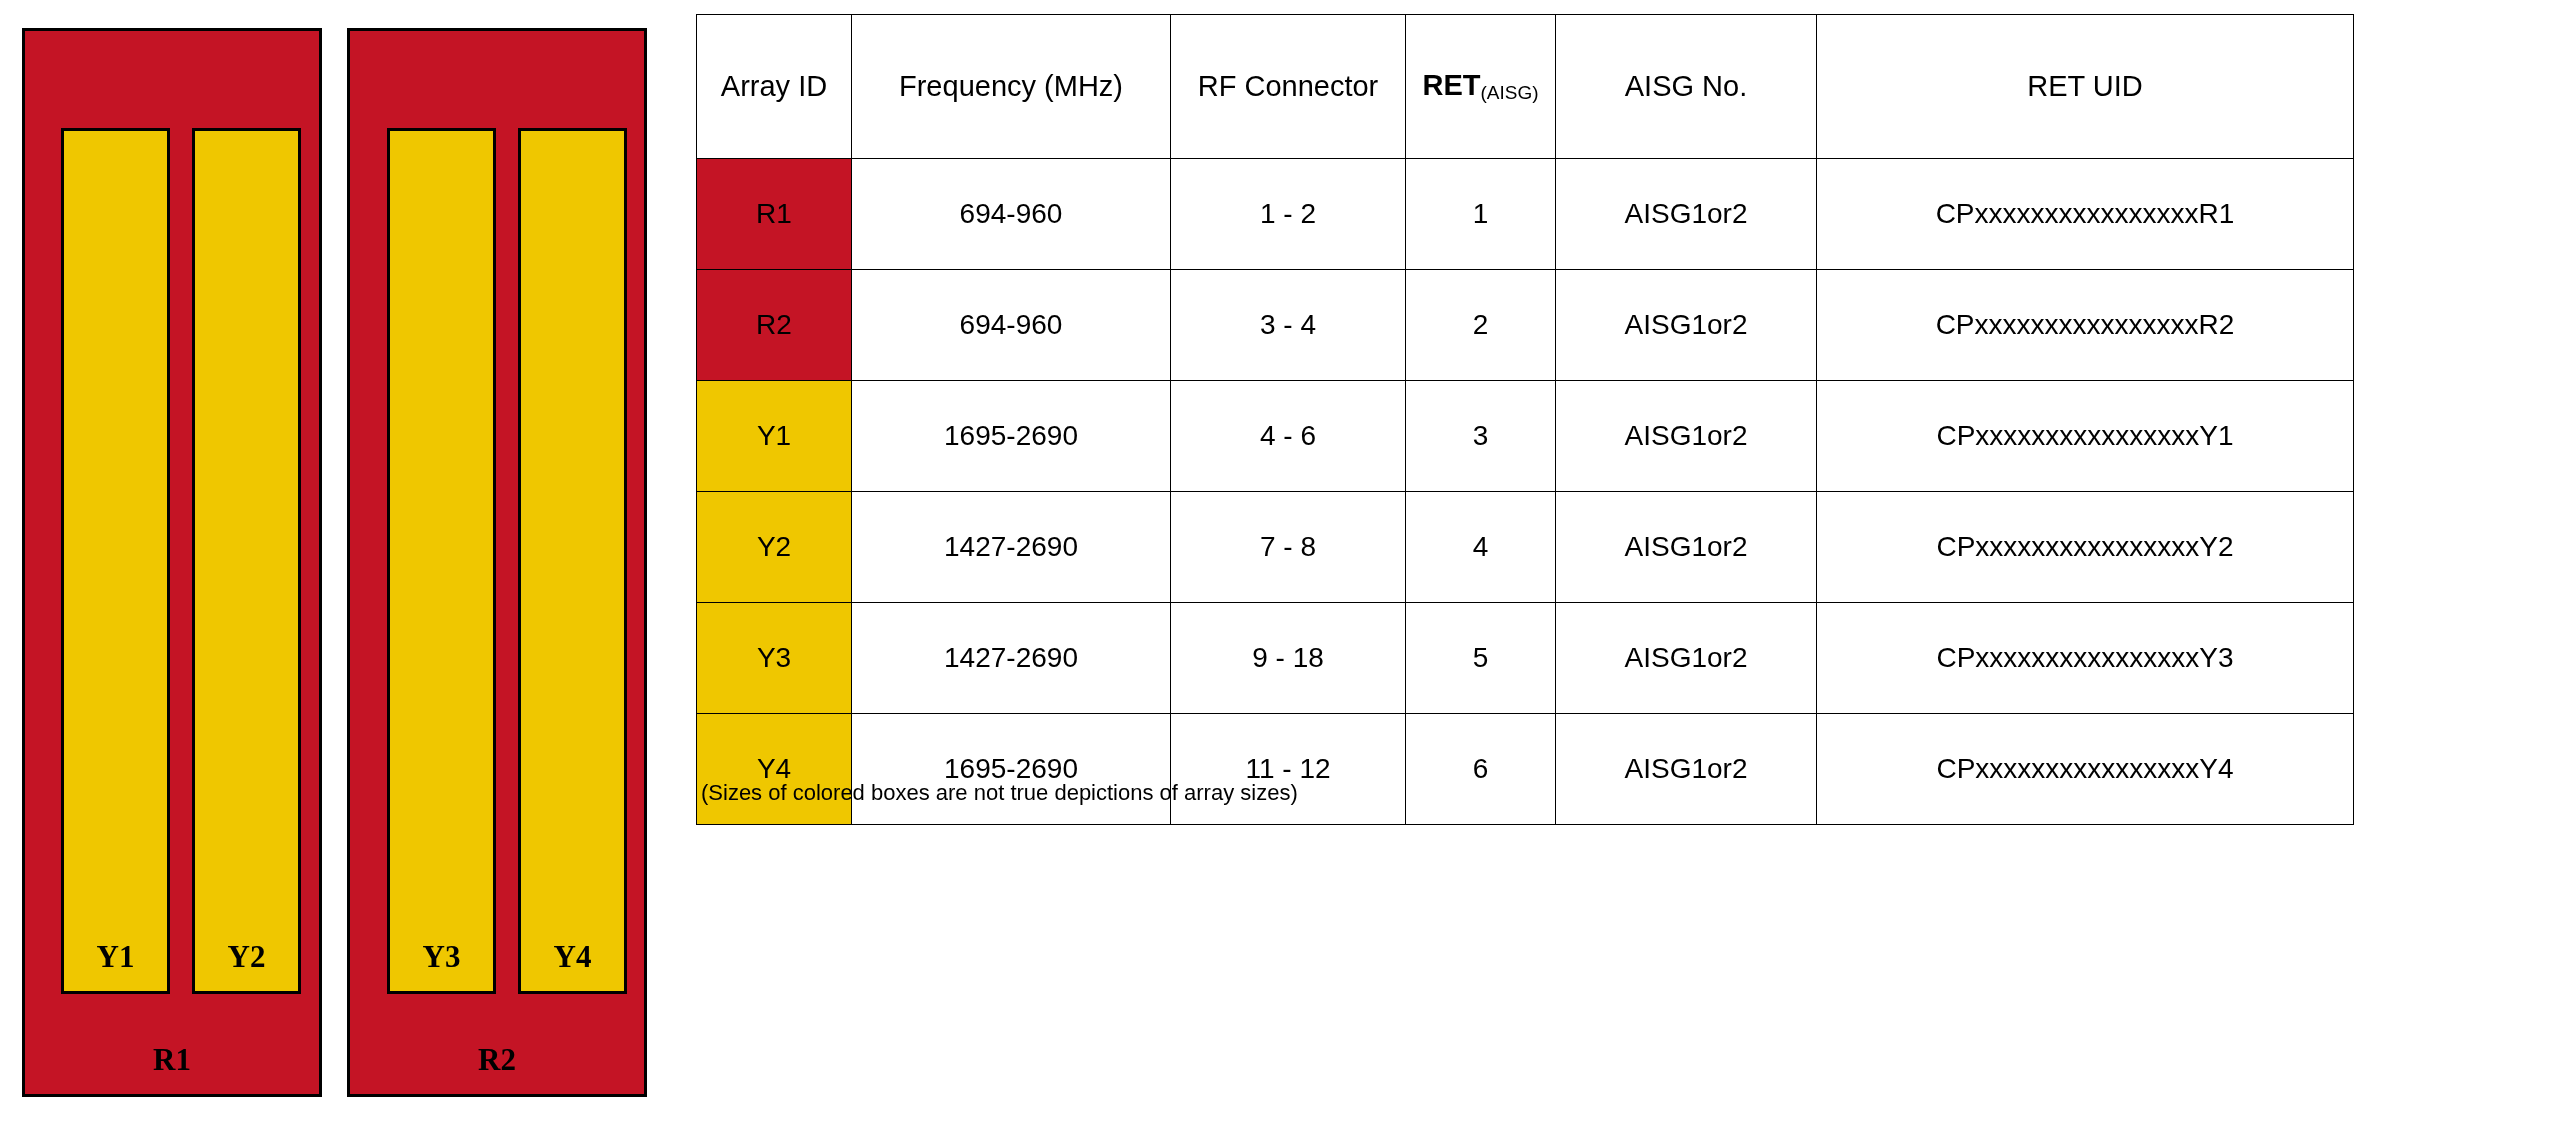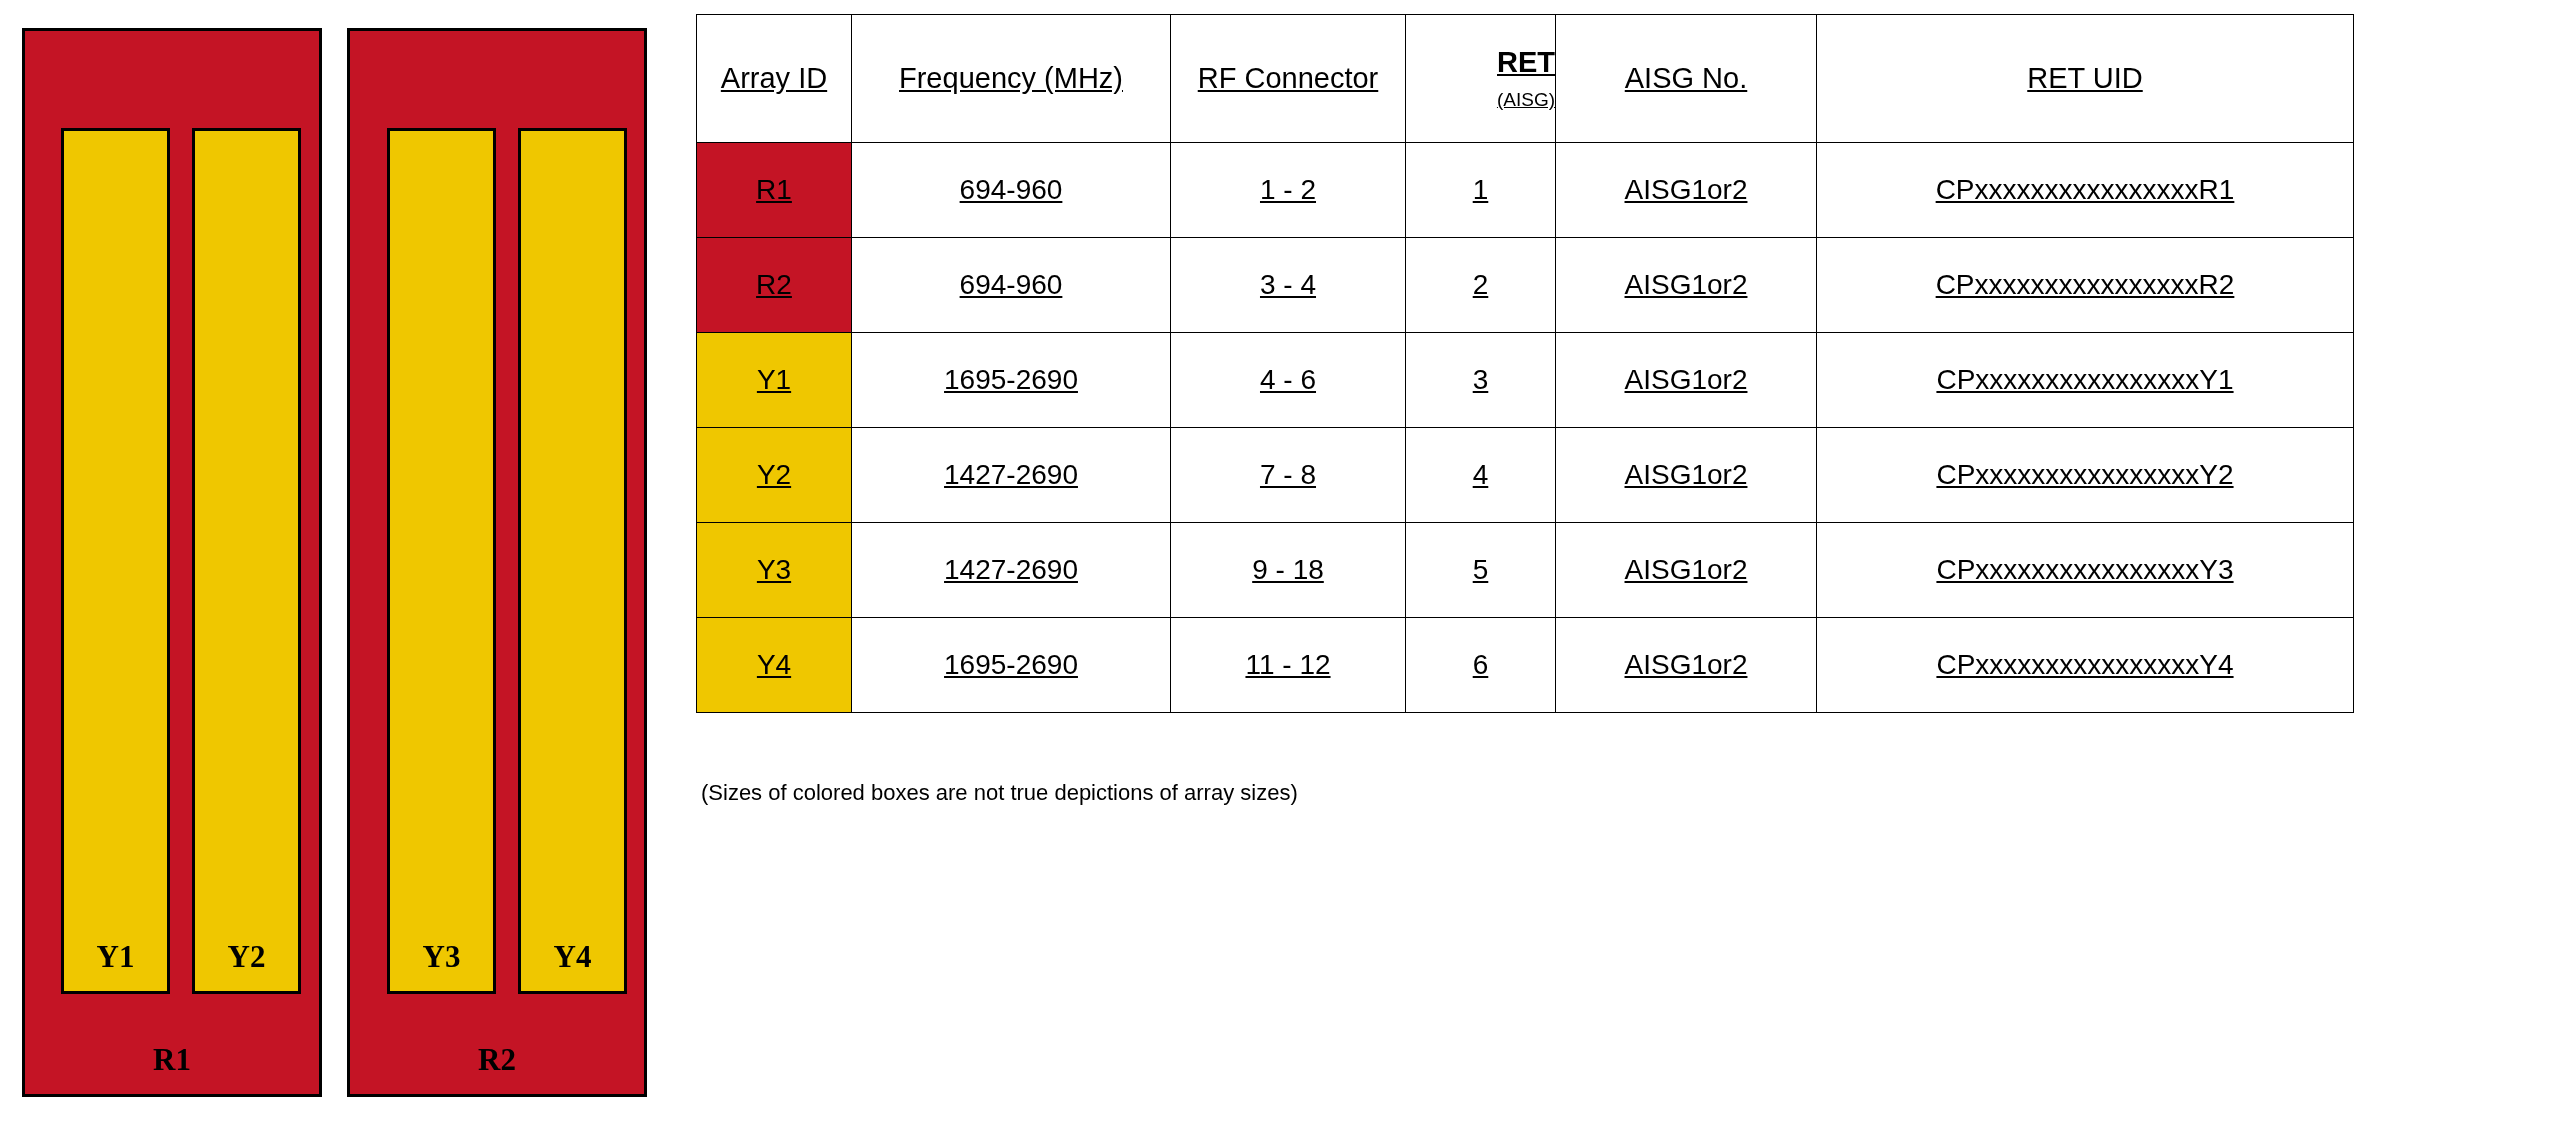--- a/index.html
+++ b/index.html
@@ -77,43 +77,42 @@
   }
   table#array-table th,
   table#array-table td{
     border:1.7px solid #000000;
     text-align:center;
     vertical-align:middle;
     color:#000000;
     font-family:"Liberation Sans",sans-serif;
     font-size:28px;
     font-weight:normal;
-    padding:0;
-    text-decoration:underline;
+    padding:8px;
   }
   table#array-table thead th{
     height:127px;
     font-size:29px;
     font-weight:normal;
     line-height:1.05;
   }
   table#array-table tbody td{
     height:94px;
   }
   .col-arrayid{ width:155px; }
   .col-freq{    width:319px; }
   .col-rf{      width:235px; }
   .col-ret{     width:150px; }
   .col-aisg{    width:261px; }
   .col-uid{     width:537px; }
 
   .ret-head{
     display:flex;
-    flex-direction:column;
-    align-items:flex-end;
+    flex-direction:row;
+    align-items:flex-start;
     justify-content:center;
     line-height:1.0;
   }
   .ret-head .ret-main{ font-size:29px; font-weight:bold; }
   .ret-head .ret-sub{ font-size:19px; margin-top:12.2px; }
 
   td.cell-arrayid{ font-weight:bold; font-size:28px; }
   td.swatch-red{    background:#C41425; }
   td.swatch-yellow{ background:#EFC700; }
 

